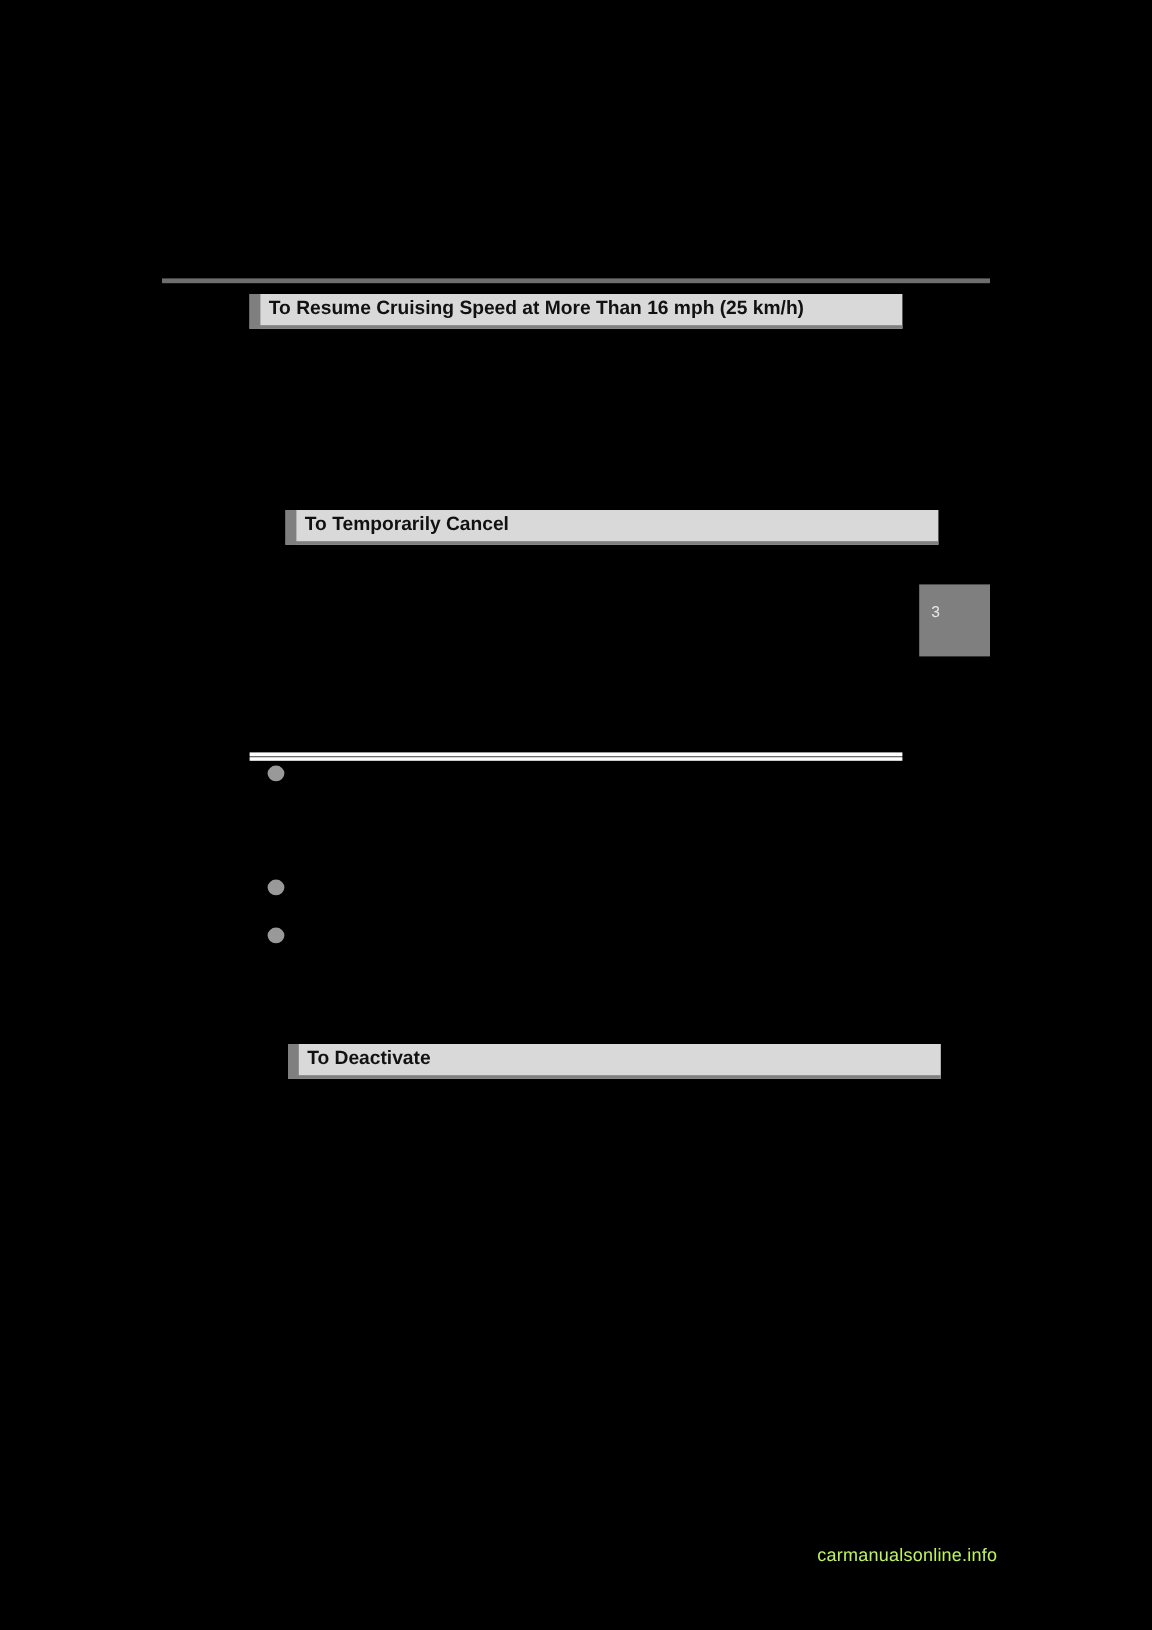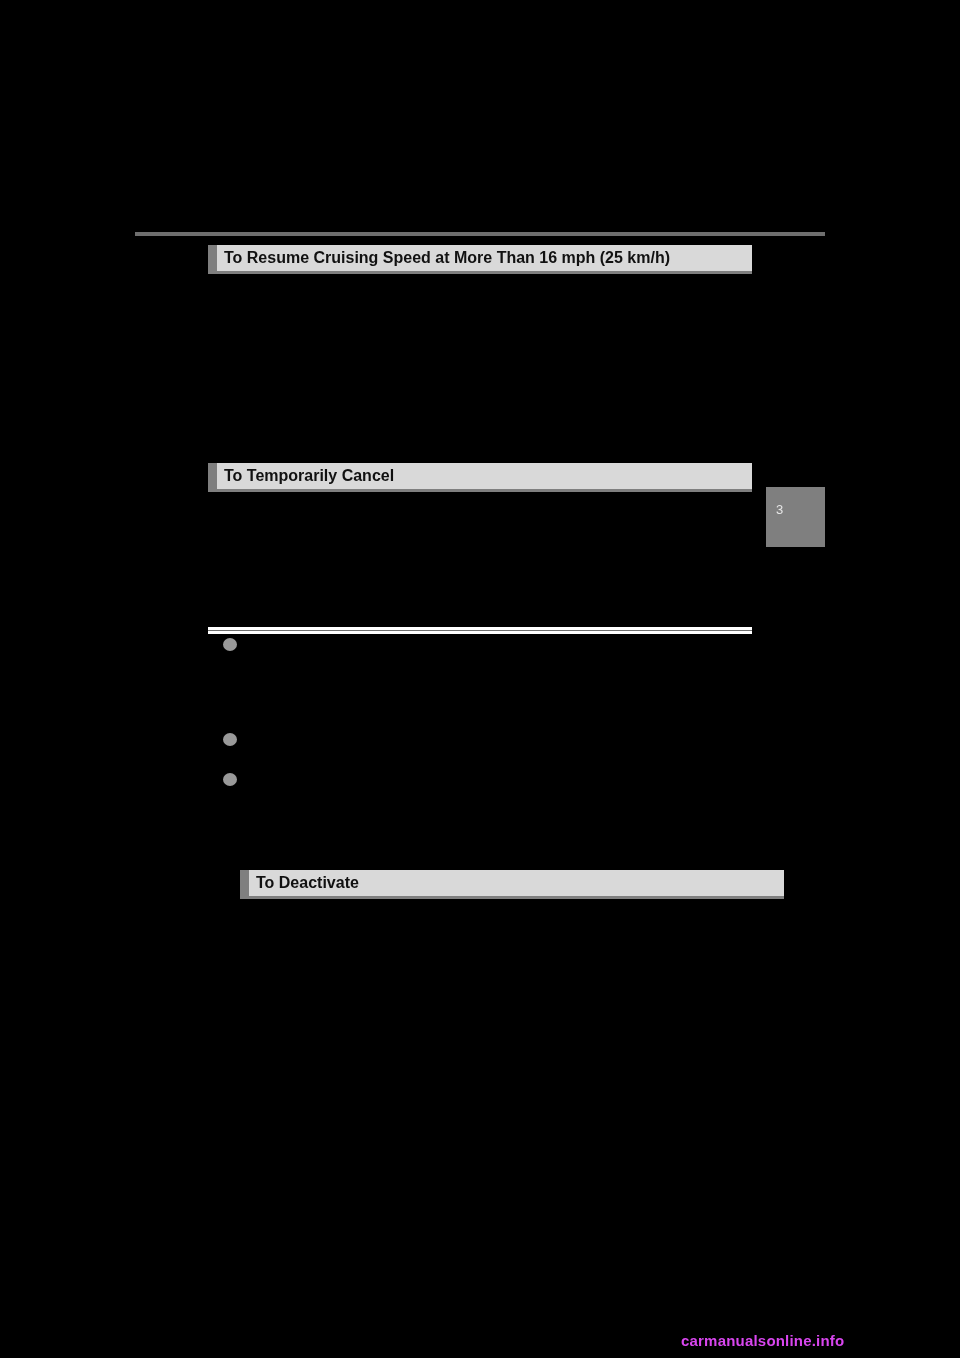--- a/index.html
+++ b/index.html
@@ -36,21 +36,21 @@
       position: absolute;
       left: 7px;
       top: 4px;
       font-size: 16px;
       font-weight: bold;
       color: #111111;
       white-space: nowrap;
       letter-spacing: 0px;
     }
     .h1 { top: 245px; }
-    .h2 { top: 463px; }
+    .h2 { top: 425px; margin-left: 30px; }
     .h3 { top: 870px; margin-left: 32px; }
 
     .chapter-tab {
       position: absolute;
       left: 766px;
       top: 487px;
       width: 59px;
       height: 60px;
       background: #7f7f7f;
     }
@@ -86,24 +86,24 @@
       border-radius: 50%;
       background: #999999;
     }
     .b1 { left: 223px; top: 638px; }
     .b2 { left: 223px; top: 733px; }
     .b3 { left: 223px; top: 773px; }
 
     .watermark {
       position: absolute;
       left: 681px;
-      top: 1332px;
+      top: 1288px;
       font-size: 15px;
-      font-weight: bold;
-      color: #d946ef;
+      font-weight: normal;
+      color: #bef264;
       letter-spacing: 0.2px;
       white-space: nowrap;
     }
   </style>
 </head>
 <body>
 
 <div class="top-rule"></div>
 
 <div class="section-header h1">

